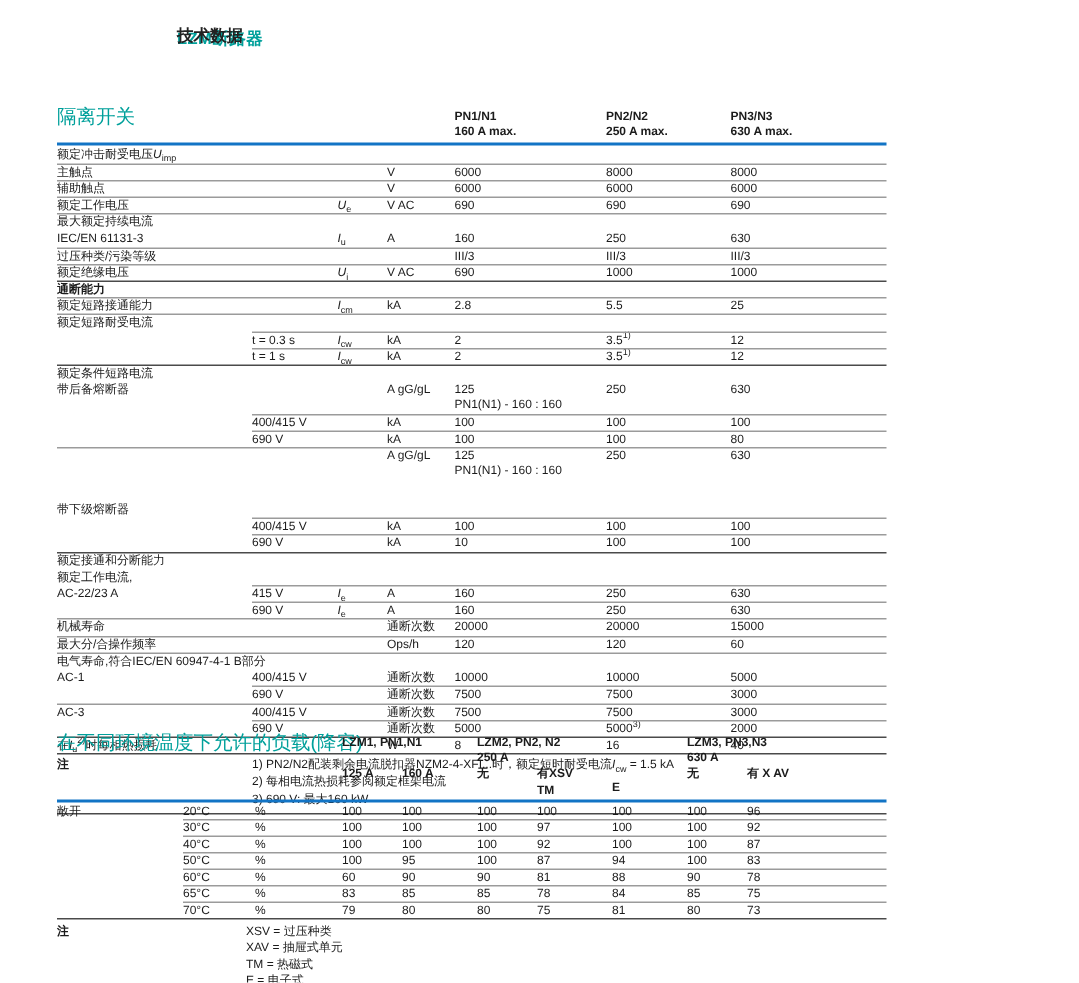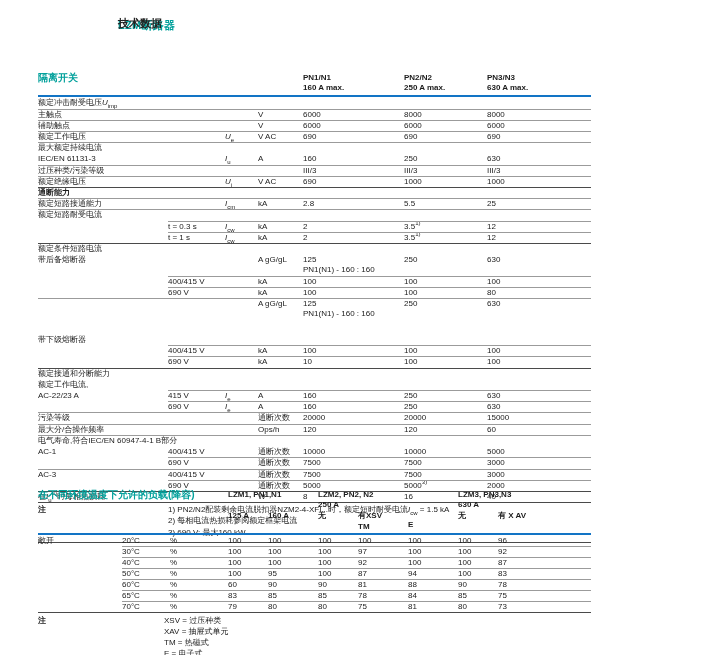--- a/index.html
+++ b/index.html
@@ -12,21 +12,21 @@
   #doc-title{left:118px;top:18px;font-size:11px;font-weight:bold;color:#00a09b;letter-spacing:.3px}
   #doc-subtitle{left:118px;top:16px;font-size:11px;font-weight:bold;color:#222}
 
   .tbl{font-size:8px;line-height:10.2px}
   #t1{left:38px;top:72px;width:553px}
   #t2{left:38px;top:489px;width:553px}
 
   .grid1{display:grid;grid-template-columns:130px 57px 33px 45px 101px 83px 104px}
   .grid2{display:grid;grid-template-columns:84px 48px 58px 40px 50px 40px 50px 50px 40px 93px}
 
-  .sec-title{color:#00a09b;font-weight:bold;font-size:10px;white-space:nowrap}
+  .sec-title{color:#00a09b;font-weight:normal;font-size:13px;white-space:nowrap}
   .hdr{padding-bottom:2px;border-bottom:2px solid #1274c5}
   .t2h{padding-bottom:1px;border-bottom:2px solid #1274c5}
   .model{font-weight:bold}
   .bold{font-weight:bold}
   .span-all{grid-column:1/-1}
 
   .row{position:relative}
   .c{padding-top:1px;white-space:nowrap}
   .rule-full::before,.rule-indent::before,.rule-heavy::before,.rule-indent2::before{
     content:"";position:absolute;top:0;right:0;border-top:1px solid #9b9b9b}
@@ -231,21 +231,21 @@
     <div class="row grid1 rule-indent">
       <div class="c"></div>
       <div class="c">690 V</div>
       <div class="c"><i>I</i><sub>e</sub></div>
       <div class="c">A</div>
       <div class="c">160</div>
       <div class="c">250</div>
       <div class="c">630</div>
     </div>
     <div class="row grid1 rule-full">
-      <div class="c">污染等级</div>
+      <div class="c">机械寿命</div>
       <div class="c"></div>
       <div class="c"></div>
       <div class="c">通断次数</div>
       <div class="c">20000</div>
       <div class="c">20000</div>
       <div class="c">15000</div>
     </div>
     <div class="row grid1 rule-full">
       <div class="c">最大分/合操作频率</div>
       <div class="c"></div>

